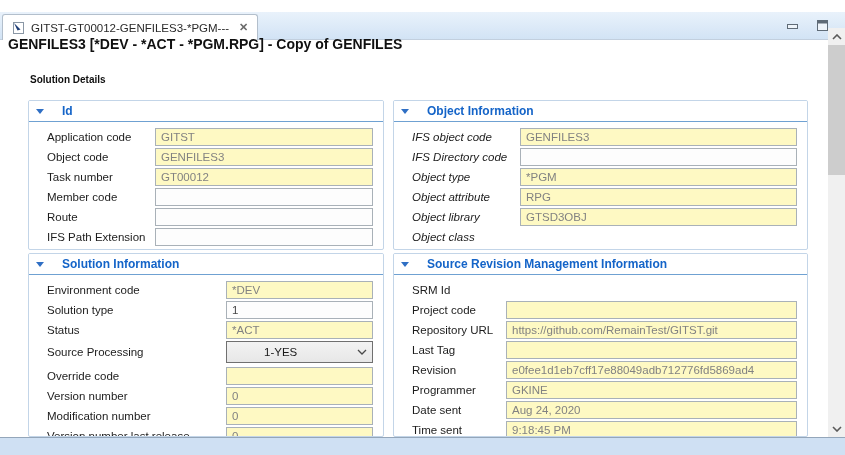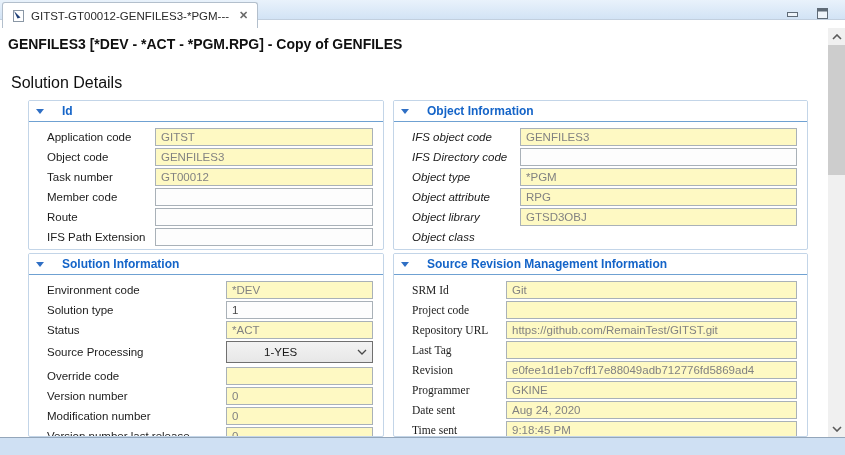--- a/index.html
+++ b/index.html
@@ -1,52 +1,52 @@
 <!DOCTYPE html>
 <html><head>
 <meta charset="utf-8">
 <style>
   * { box-sizing: border-box; margin: 0; padding: 0; }
   body { background:#e8e8e8; font-family:"Liberation Sans", sans-serif; }
   .workbench { position:relative; width:845px; height:455px; background:#fff; overflow:hidden; }
 
   
-  .tabbar { position:absolute; top:0; left:0; width:845px; height:20px;
+  .tabbar { position:absolute; top:12px; left:0; width:845px; height:28px;
             background:linear-gradient(#e9f2fb,#d2e3f5); border-bottom:1px solid #c2cfde; }
   .etab { position:absolute; left:2px; top:2px; height:26px; background:#fff;
           border:1px solid #b3bfcc; border-bottom:none; border-radius:3px 3px 0 0;
           display:flex; align-items:center; gap:6px; padding:0 9px; }
   .etab-label { font-size:11.5px; color:#2a2a2a; white-space:nowrap; }
   .etab-close { font-size:11px; color:#6b6b6b; font-weight:bold; margin-left:4px; cursor:default; }
   .winbtns { position:absolute; right:16px; top:7px; display:flex; gap:16px; align-items:center; }
 
   
   .page-title { position:absolute; left:8px; top:36px; font-size:14px; font-weight:bold; color:#101010; }
-  .page-subtitle { position:absolute; left:11px; top:74px; font-size:16px; font-weight:normal; color:#101010; }
+  .page-subtitle { position:absolute; left:30px; top:74px; font-size:10px; font-weight:bold; color:#101010; }
 
   
   .section { position:absolute; background:#fff; border:1px solid #c3d5e8; border-radius:2px; overflow:hidden; }
   .sec-id  { left:28px;  top:100px; width:356px; height:150px; }
   .sec-obj { left:393px; top:100px; width:415px; height:150px; }
   .sec-sol { left:28px;  top:253px; width:356px; height:184px; }
   .sec-srm { left:393px; top:253px; width:415px; height:184px; }
   .sec-header { height:21px; display:flex; align-items:center; gap:18px; padding:0 7px;
                 border-bottom:1px solid #6fa1d2; background:#fff; cursor:default; }
   .twistie { width:0; height:0; border-left:4px solid transparent; border-right:4px solid transparent;
              border-top:5px solid #2f6fc4; }
   .sec-title { color:#1464c8; font-weight:bold; font-size:12px; }
   .sec-body { padding:6px 10px 0 18px; }
 
   .frow { display:flex; align-items:center; height:18px; margin-bottom:2px;gap:8px; }
   .frow.combo-row { height:22px; margin:2px 0 4px 0; }
   .flabel { font-size:11.5px; color:#1c1c1c; white-space:nowrap; flex:0 0 auto; }
   .sec-id  .flabel { width:100px; }
   .sec-obj .flabel { width:100px;font-style:italic; }
   .sec-sol .flabel { width:171px; }
-  .sec-srm .flabel { width:86px;font-family:Liberation Serif, serif; }
+  .sec-srm .flabel { width:86px; }
   .ffield { flex:1; height:18px; border:1px solid #a9b1b8; background:#fdfdfd;
             font-size:11.5px; color:#474747; display:flex; align-items:center; padding:0 5px;
             overflow:hidden; white-space:nowrap; }
   .ffield.disabled { background:#fef9c3; color:#828282; }
   .ffield.combo { height:22px; border:1px solid #707070; background:linear-gradient(#f3f3f3,#e7e7e7);
                   color:#1a1a1a; justify-content:space-between;padding-left:37px; }
 
   
   .vscroll { position:absolute; right:0; top:28px; width:17px; height:409px; background:#f0f0f0; }
   .sb-btn { position:absolute; left:0; width:17px; height:17px; display:flex; align-items:center; justify-content:center; }
@@ -242,23 +242,20 @@
   </div>
 
   <div class="section sec-srm">
     <div class="sec-header">
       <span class="twistie"></span>
       <span class="sec-title">Source Revision Management Information</span>
     </div>
     <div class="sec-body" id="body-srm">
         <div class="frow">
           <span class="flabel">SRM Id</span>
-          <span class="ffield disabled">
-            <span>Git</span>
-          </span>
         </div>
         <div class="frow">
           <span class="flabel">Project code</span>
           <span class="ffield disabled">
             <span></span>
           </span>
         </div>
         <div class="frow">
           <span class="flabel">Repository URL</span>
           <span class="ffield disabled">

